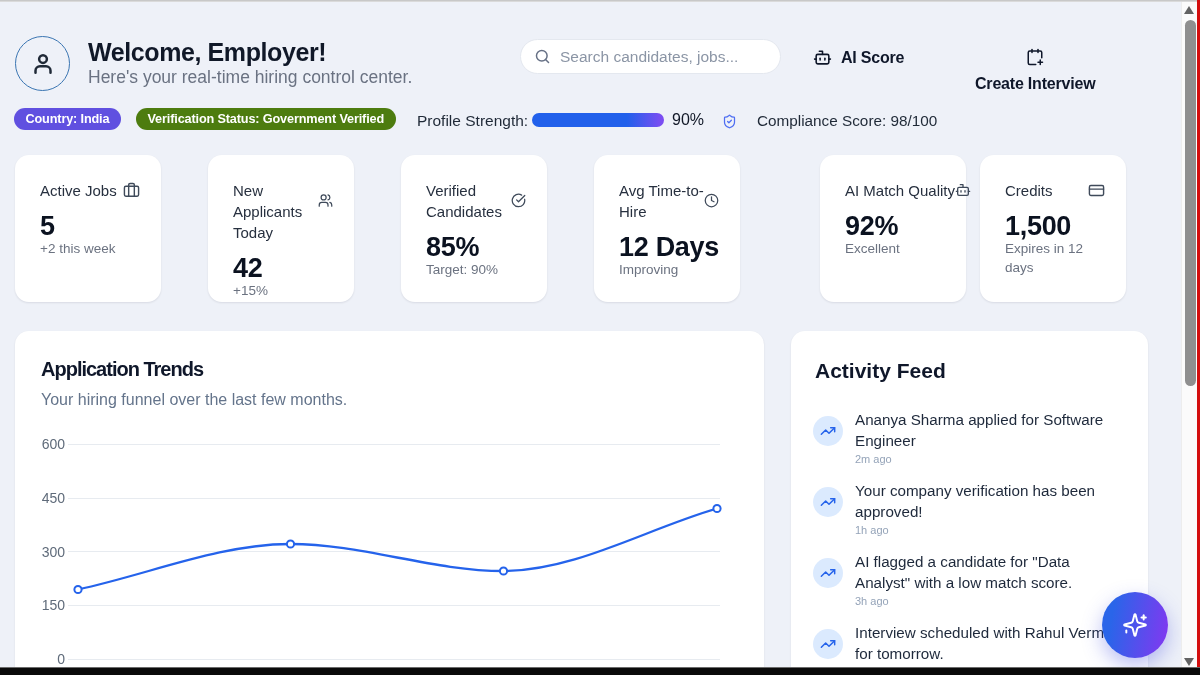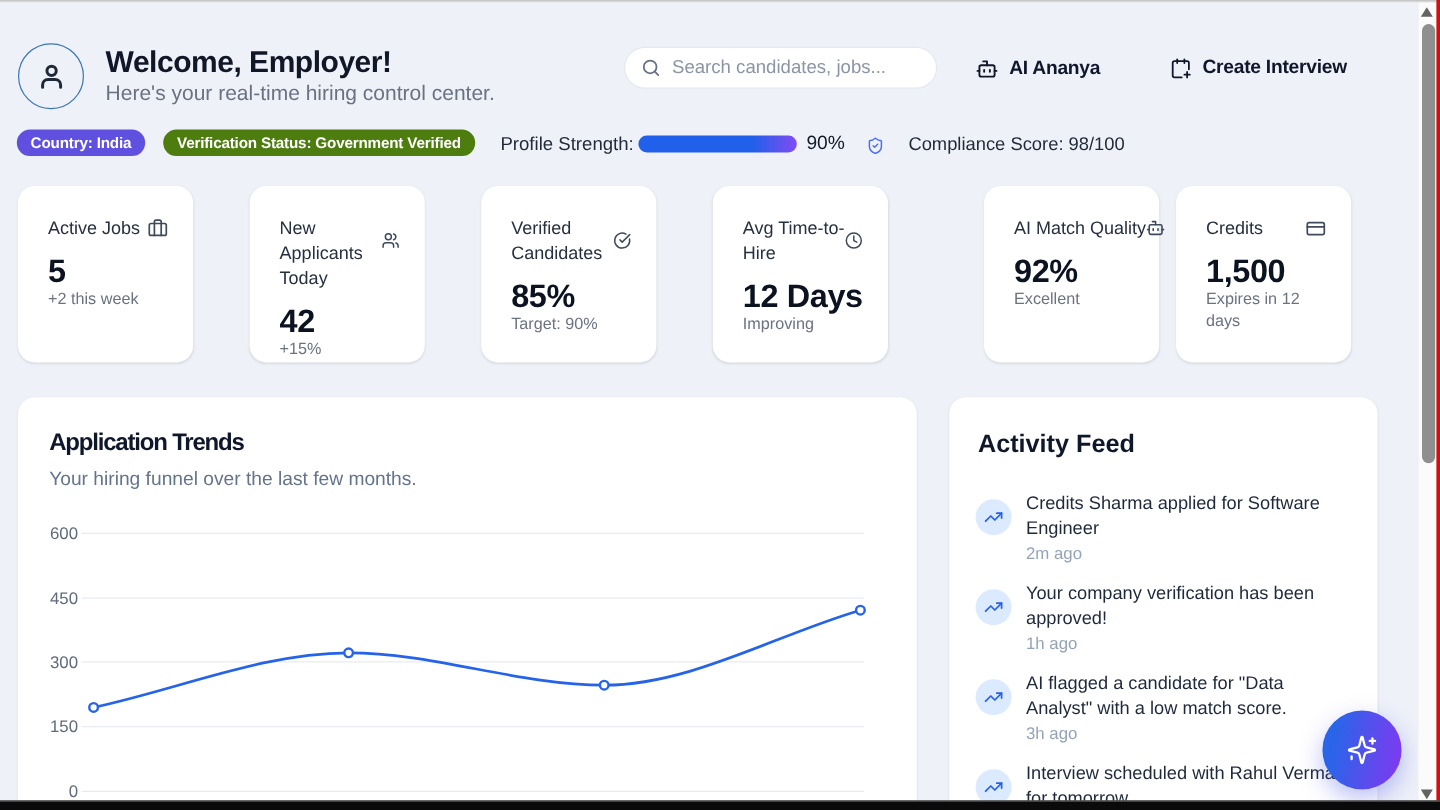--- a/index.html
+++ b/index.html
@@ -18,21 +18,21 @@
 .arrow { width:0; height:0; z-index:51; }
 
 
 #avatar { left:15px; top:36px; width:55px; height:55px; border:1.8px solid #3a75b2; border-radius:50%; display:flex; align-items:center; justify-content:center; }
 #h1 { left:88px; top:36.5px; font-size:25px; line-height:30px; font-weight:700; color:#101828; letter-spacing:-.4px; }
 #hsub { left:88px; top:67px; font-size:17.5px; line-height:20px; color:#6a7282; }
 #search { left:520px; top:39px; width:261px; height:35px; background:#fff; border:1px solid #e4e8ef; border-radius:18px; display:flex; align-items:center; padding-left:13px; }
 #search .ph { font-size:15.5px; color:#8b95a5; margin-left:9px; }
 .action { display:flex; align-items:center; gap:9px; font-size:16px; font-weight:700; color:#0f172a; letter-spacing:-.2px; }
 #act1 { left:813px; top:48px; }
-#act2 { left:975px; top:48px; }
+#act2 { left:975px; top:48px;flex-direction:column; }
 
 
 .pill { height:22px; border-radius:11px; color:#fff; font-size:12.7px; font-weight:700; display:flex; align-items:center; padding:0 11.5px; letter-spacing:-.15px; }
 #pill1 { left:14px; top:108px; background:#6050e0; }
 #pill2 { left:136px; top:108px; background:#4d7c0f; }
 #pslabel { left:417px; top:112px; font-size:15.5px; color:#1f2937; }
 #psbar { left:532px; top:113px; width:132px; height:14px; border-radius:7px; background:linear-gradient(90deg,#2160eb 0%,#2160eb 72%,#7b4df2 98%); }
 #pspct { left:672px; top:111px; font-size:16px; color:#111827; font-weight:500; }
 #comp { left:722px; top:112px; display:flex; align-items:center; gap:20px; font-size:15.3px; color:#1f2937; }
 
@@ -48,21 +48,21 @@
 #chartcard { left:15px; top:331px; width:749px; height:370px; }
 #ctitle { left:41px; top:355px; font-size:20px; line-height:28px; font-weight:700; color:#0f172a; letter-spacing:-1px; }
 #csub { left:41px; top:389px; font-size:16px; line-height:22px; color:#64748b; }
 
 
 #feed { left:791px; top:331px; width:357px; height:370px; padding:28px 24px 0 22px; }
 #feed h2 { font-size:21px; font-weight:700; color:#0f172a; margin-bottom:26px; margin-left:2px; }
 .item { display:flex; gap:12px; margin-bottom:15px; }
 .item .bub { flex:none; width:30px; height:30px; border-radius:50%; background:#dbeafe; display:flex; align-items:center; justify-content:center; margin-top:7px; }
 .item .tx { font-size:15.2px; color:#1e293b; line-height:21px; }
-.item .tm { font-size:14px; color:#94a3b8; margin-top:2px; }
+.item .tm { font-size:11px; color:#94a3b8; margin-top:2px; }
 
 #fab { left:1102px; top:592px; width:66px; height:66px; border-radius:50%; background:linear-gradient(100deg,#2a65e9 18%,#7c3bf0 92%); display:flex; align-items:center; justify-content:center; box-shadow:0 8px 20px rgba(59,73,223,.35); z-index:40; }
 </style>
 </head>
 <body>
 
 <div class="abs" id="topline"></div>
 
 <div class="abs" id="avatar">
 <svg width="30" height="30" viewBox="0 0 24 24" fill="none" stroke="#1f2937" stroke-width="2" stroke-linecap="round" stroke-linejoin="round">
@@ -83,21 +83,21 @@
 
 <div class="abs action" id="act1">
 <svg width="19" height="19" viewBox="0 0 24 24" fill="none" stroke="#0f172a" stroke-width="2" stroke-linecap="round" stroke-linejoin="round">
       <path d="M12 8V4H8"></path>
       <rect width="16" height="12" x="4" y="8" rx="2"></rect>
       <path d="M2 14h2"></path>
       <path d="M20 14h2"></path>
       <path d="M15 13v2"></path>
       <path d="M9 13v2"></path>
     </svg>
-<span>AI Ananya</span>
+<span>AI Score</span>
 </div>
 <div class="abs action" id="act2">
 <svg width="18" height="18" viewBox="0 0 24 24" fill="none" stroke="#0f172a" stroke-width="2" stroke-linecap="round" stroke-linejoin="round">
       <path d="M8 2v4"></path>
       <path d="M16 2v4"></path>
       <path d="M21 13V6a2 2 0 0 0-2-2H5a2 2 0 0 0-2 2v14a2 2 0 0 0 2 2h8"></path>
       <path d="M16 19h6"></path>
       <path d="M19 16v6"></path>
     </svg>
 <span>Create Interview</span>
@@ -231,21 +231,21 @@
 <div class="abs card" id="feed">
   <h2>Activity Feed</h2>
   <div class="item">
       <span class="bub">
     <svg width="16" height="16" viewBox="0 0 24 24" fill="none" stroke="#2563eb" stroke-width="2.2" stroke-linecap="round" stroke-linejoin="round">
           <polyline points="22 7 13.5 15.5 8.5 10.5 2 17"></polyline>
           <polyline points="16 7 22 7 22 13"></polyline>
         </svg>
       </span>
     <div>
-        <div class="tx">Credits Sharma applied for Software Engineer</div>
+        <div class="tx">Ananya Sharma applied for Software Engineer</div>
         <div class="tm">2m ago</div>
       </div>
   </div>
   <div class="item">
       <span class="bub">
     <svg width="16" height="16" viewBox="0 0 24 24" fill="none" stroke="#2563eb" stroke-width="2.2" stroke-linecap="round" stroke-linejoin="round">
           <polyline points="22 7 13.5 15.5 8.5 10.5 2 17"></polyline>
           <polyline points="16 7 22 7 22 13"></polyline>
         </svg>
       </span>

